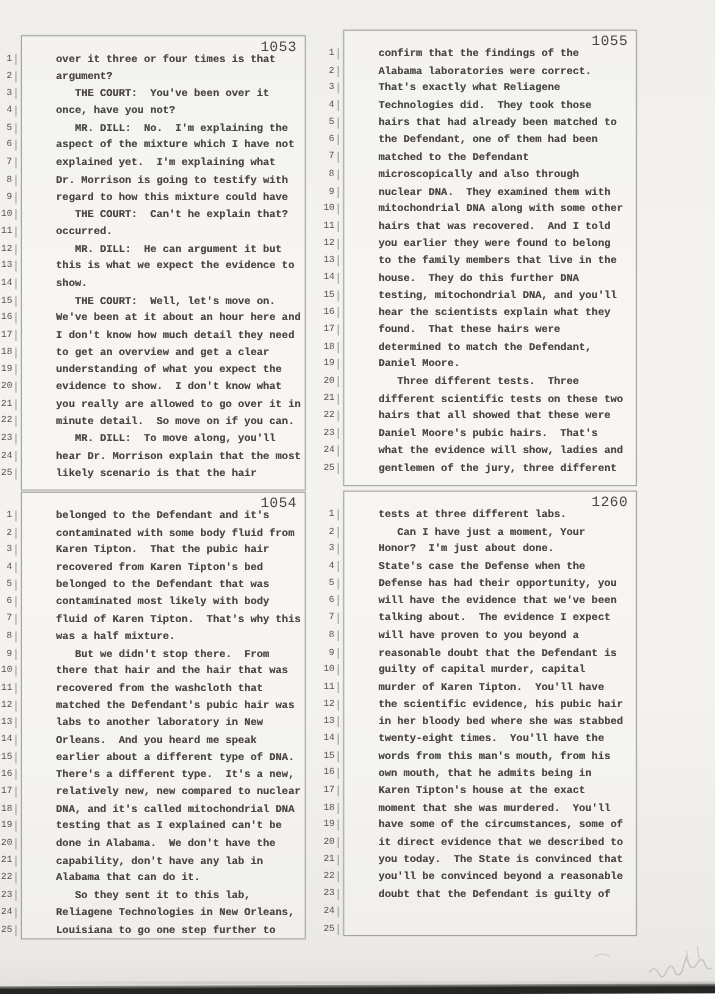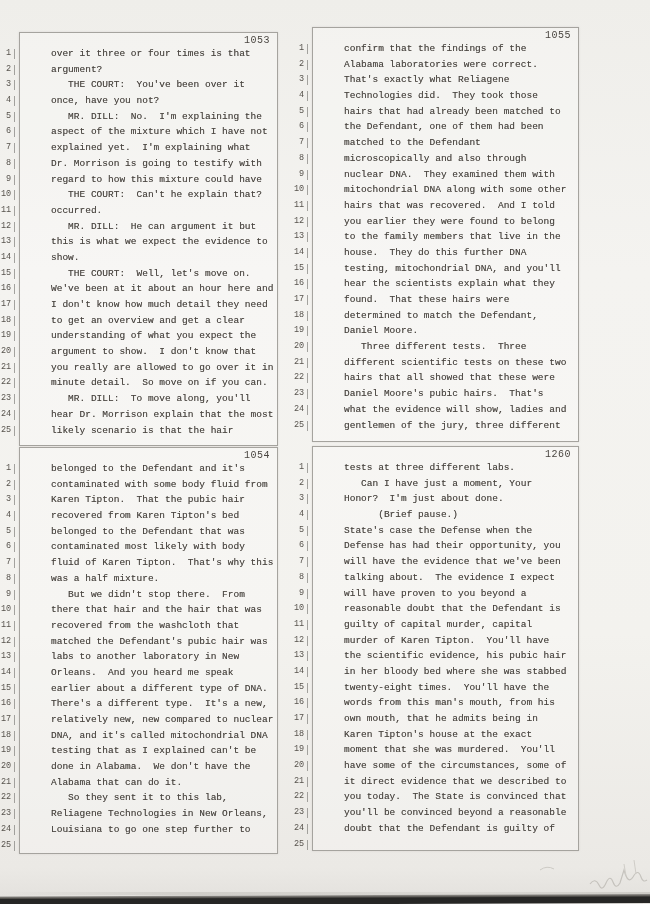--- a/index.html
+++ b/index.html
@@ -27,25 +27,25 @@
   .lineno::after{
     content:"";position:absolute;right:0;top:3px;height:10px;width:1px;
     background:#8f8d89;opacity:.8;
   }
   .page-box{
     flex:1;position:relative;border:1px solid var(--border);
     box-sizing:border-box;background:rgba(255,255,255,0.25);
     box-shadow:0 0 2px rgba(120,118,112,0.18);
   }
   .pagenum{
-    position:absolute;top:2px;right:7px;font-size:10px;color:var(--ink);
+    position:absolute;top:2px;right:7px;font-size:13px;color:var(--ink);
     letter-spacing:.5px;
     text-align:center;
   }
-  .lines{padding:13px 2px 0 31px;overflow:hidden;}
+  .lines{padding:13px 2px 0 31px;overflow:hidden;font-weight:bold;}
   .line{
     height:15.7px;line-height:15.7px;font-size:9.5px;color:var(--ink);
     white-space:pre;text-shadow:0 0 .4px rgba(74,70,65,.55);
   }
   
   .pos-1053{left:1px;top:32px;width:277px;height:414px;}
   .pos-1054{left:1px;top:447px;width:277px;height:407px;}
   .pos-1055{left:294px;top:27px;width:285px;height:415px;}
   .pos-1056{left:294px;top:446px;width:285px;height:405px;}
   .scan-band{
@@ -107,21 +107,21 @@
           <div class="line">   THE COURT:  Can't he explain that?</div>
           <div class="line">occurred.</div>
           <div class="line">   MR. DILL:  He can argument it but</div>
           <div class="line">this is what we expect the evidence to</div>
           <div class="line">show.</div>
           <div class="line">   THE COURT:  Well, let's move on.</div>
           <div class="line">We've been at it about an hour here and</div>
           <div class="line">I don't know how much detail they need</div>
           <div class="line">to get an overview and get a clear</div>
           <div class="line">understanding of what you expect the</div>
-          <div class="line">argument to show.  I don't know that</div>
+          <div class="line">evidence to show.  I don't know what</div>
           <div class="line">you really are allowed to go over it in</div>
           <div class="line">minute detail.  So move on if you can.</div>
           <div class="line">   MR. DILL:  To move along, you'll</div>
           <div class="line">hear Dr. Morrison explain that the most</div>
           <div class="line">likely scenario is that the hair</div>
         </div>
     </div>
   </div>
 
   <div class="page-wrap pos-1054">
@@ -168,20 +168,21 @@
           <div class="line">recovered from the washcloth that</div>
           <div class="line">matched the Defendant's pubic hair was</div>
           <div class="line">labs to another laboratory in New</div>
           <div class="line">Orleans.  And you heard me speak</div>
           <div class="line">earlier about a different type of DNA.</div>
           <div class="line">There's a different type.  It's a new,</div>
           <div class="line">relatively new, new compared to nuclear</div>
           <div class="line">DNA, and it's called mitochondrial DNA</div>
           <div class="line">testing that as I explained can't be</div>
           <div class="line">done in Alabama.  We don't have the</div>
+          <div class="line">capability, don't have any lab in</div>
           <div class="line">Alabama that can do it.</div>
           <div class="line">   So they sent it to this lab,</div>
           <div class="line">Reliagene Technologies in New Orleans,</div>
           <div class="line">Louisiana to go one step further to</div>
         </div>
     </div>
   </div>
 
   <div class="page-wrap pos-1055">
     <div class="linenos">
@@ -270,21 +271,20 @@
         <div class="lineno">23</div>
         <div class="lineno">24</div>
         <div class="lineno">25</div>
       </div>
     <div class="page-box">
       <div class="pagenum">1260</div>
       <div class="lines">
           <div class="line">tests at three different labs.</div>
           <div class="line">   Can I have just a moment, Your</div>
           <div class="line">Honor?  I'm just about done.</div>
-          <div class="line">      (Brief pause.)</div>
           <div class="line">State's case the Defense when the</div>
           <div class="line">Defense has had their opportunity, you</div>
           <div class="line">will have the evidence that we've been</div>
           <div class="line">talking about.  The evidence I expect</div>
           <div class="line">will have proven to you beyond a</div>
           <div class="line">reasonable doubt that the Defendant is</div>
           <div class="line">guilty of capital murder, capital</div>
           <div class="line">murder of Karen Tipton.  You'll have</div>
           <div class="line">the scientific evidence, his pubic hair</div>
           <div class="line">in her bloody bed where she was stabbed</div>

